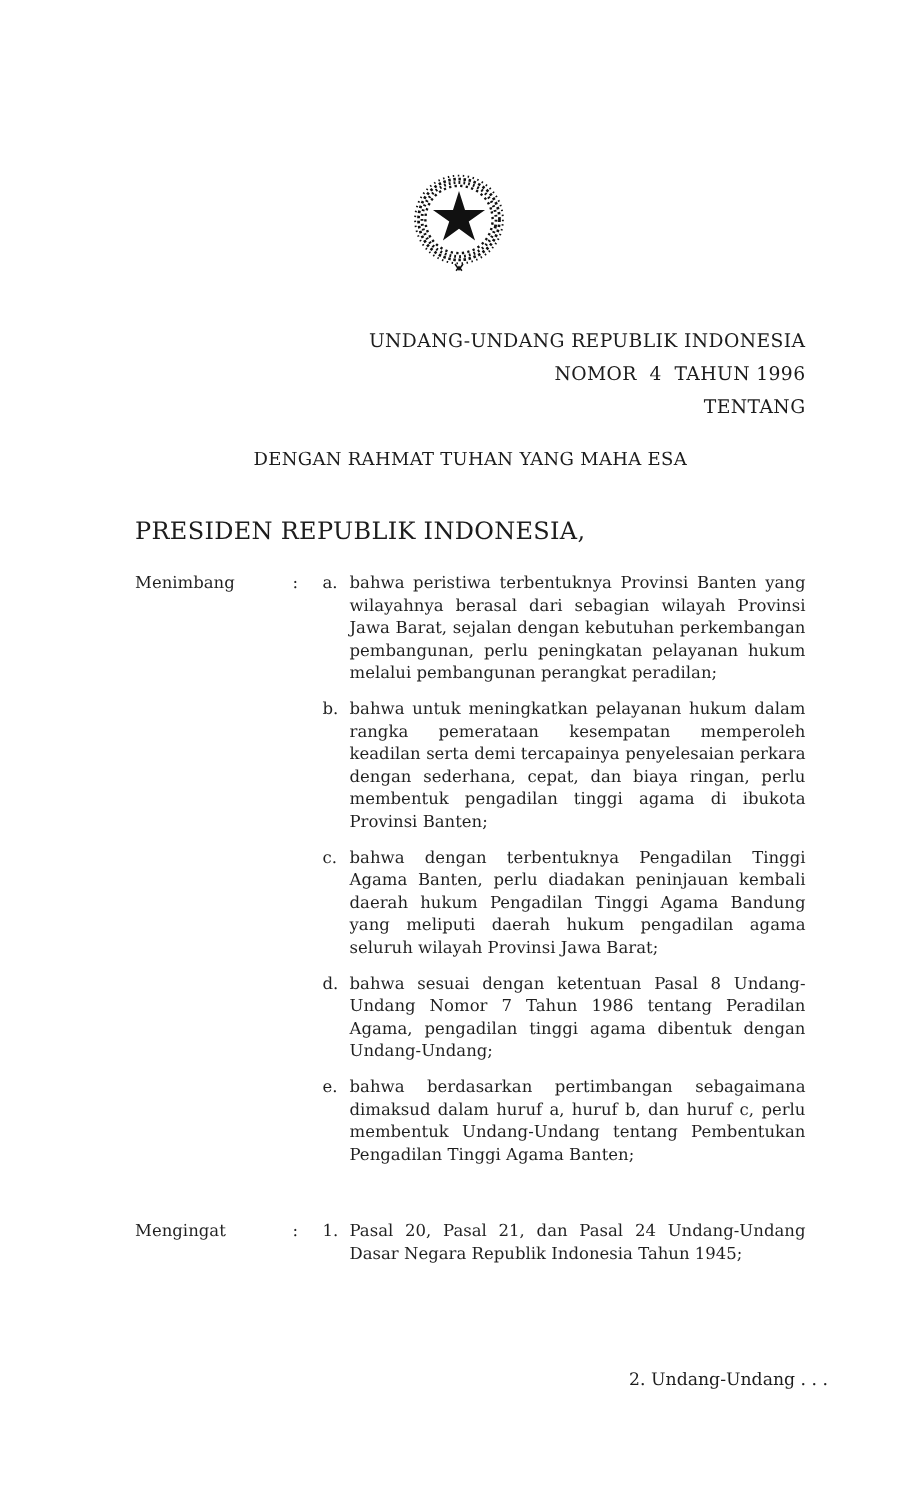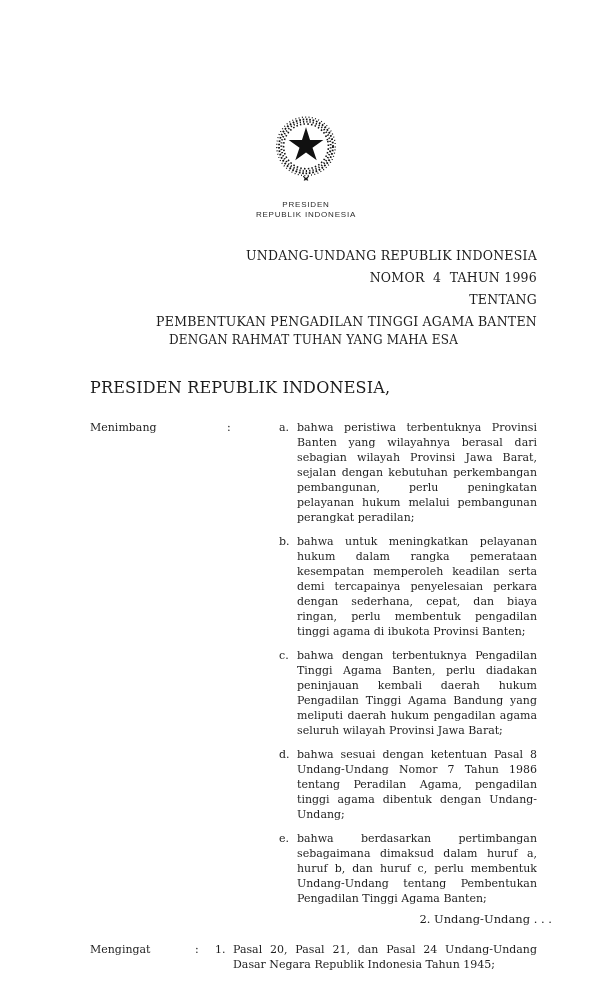--- a/index.html
+++ b/index.html
@@ -42,40 +42,41 @@
     text-align: right;
   }
   .title-line {
     font-size: 12.5px;
     line-height: 22px;
     letter-spacing: 0.25px;
     white-space: pre;
     color: #1c1c1c;
   }
   .invocation {
+    margin-top: 17px;
     text-align: center;
     font-size: 12px;
     letter-spacing: 0.2px;
     color: #1c1c1c;
   }
   .authority {
     margin-top: 31px;
     text-align: left;
     font-size: 16px;
     letter-spacing: 0.2px;
     color: #1c1c1c;
   }
   
   .clause {
     display: flex;
     align-items: flex-start;
     font-size: 11px;
     line-height: 15px;
   }
-  .clause.considerations { margin-top: 23px; gap: 32px; }
+  .clause.considerations { margin-top: 18px; }
   .clause.legal          { margin-top: 36px; }
   .clause-label {
     width: 105px;
     flex: 0 0 105px;
   }
   .clause-colon {
     width: 20px;
     flex: 0 0 20px;
   }
   .clause-items {
@@ -117,33 +118,28 @@
         <circle cx="50" cy="45" r="35.5" stroke-width="2.4" stroke-dasharray="2.2 2.3"></circle>
         <circle cx="50" cy="45" r="32.5" stroke-width="2.5" stroke-dasharray="1.6 2.7" transform="rotate(11 50 45)"></circle>
         <circle cx="50" cy="45" r="29.5" stroke-width="2.1" stroke-dasharray="2 2.9" transform="rotate(-14 50 45)"></circle>
       </g>
       <polygon fill="#111111" points="50,20 55.29,36.72 72.83,36.58 58.56,46.78 64.11,63.42 50,53 35.89,63.42 41.44,46.78 27.17,36.58 44.71,36.72"></polygon>
       <g stroke="#111111" stroke-width="1.4" fill="none">
         <path d="M46.5 84 L50 89 L53.5 84"></path>
         <path d="M47.5 90 L50 86.5 L52.5 90"></path>
       </g>
     </svg>
-    <div class="org-caption">
-      <div>PRESIDEN</div>
-      <div>REPUBLIK INDONESIA</div>
-    </div>
   </div>
 
   <div class="content">
 
     <div class="doc-title">
       <div class="title-line">UNDANG-UNDANG REPUBLIK INDONESIA</div>
       <div class="title-line">NOMOR  4  TAHUN 1996</div>
       <div class="title-line">TENTANG</div>
-      <div class="title-line">PEMBENTUKAN PENGADILAN TINGGI AGAMA BANTEN</div>
     </div>
 
     <div class="invocation">DENGAN RAHMAT TUHAN YANG MAHA ESA</div>
     <div class="authority">PRESIDEN REPUBLIK INDONESIA,</div>
 
     <div class="clause considerations">
       <div class="clause-label">Menimbang</div>
       <div class="clause-colon">:</div>
       <div class="clause-items">
         <div class="clause-item">

